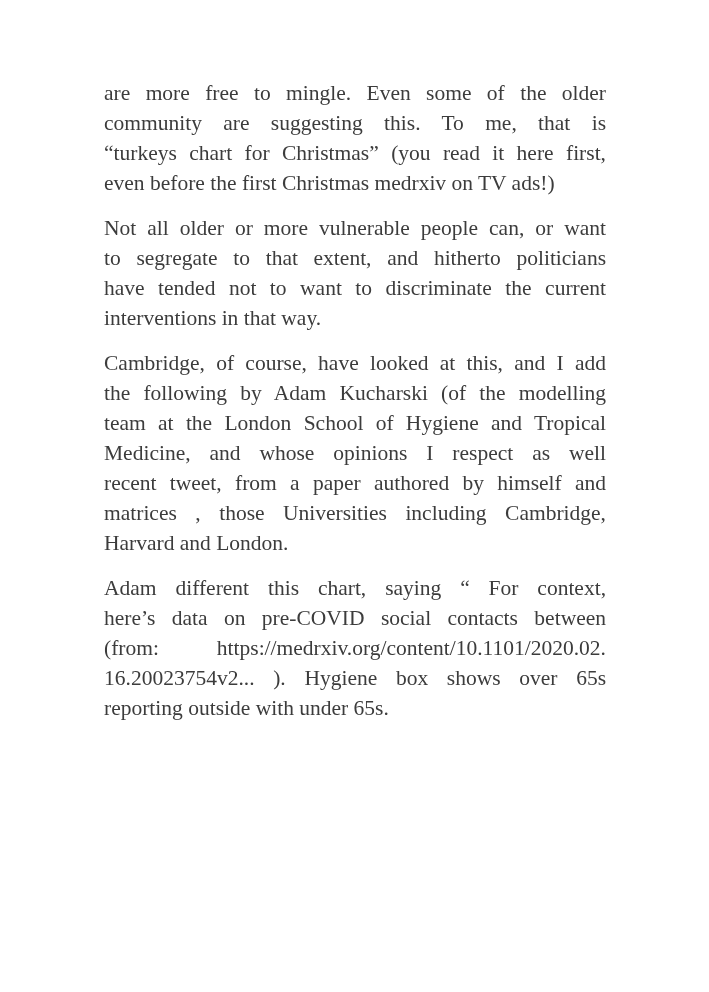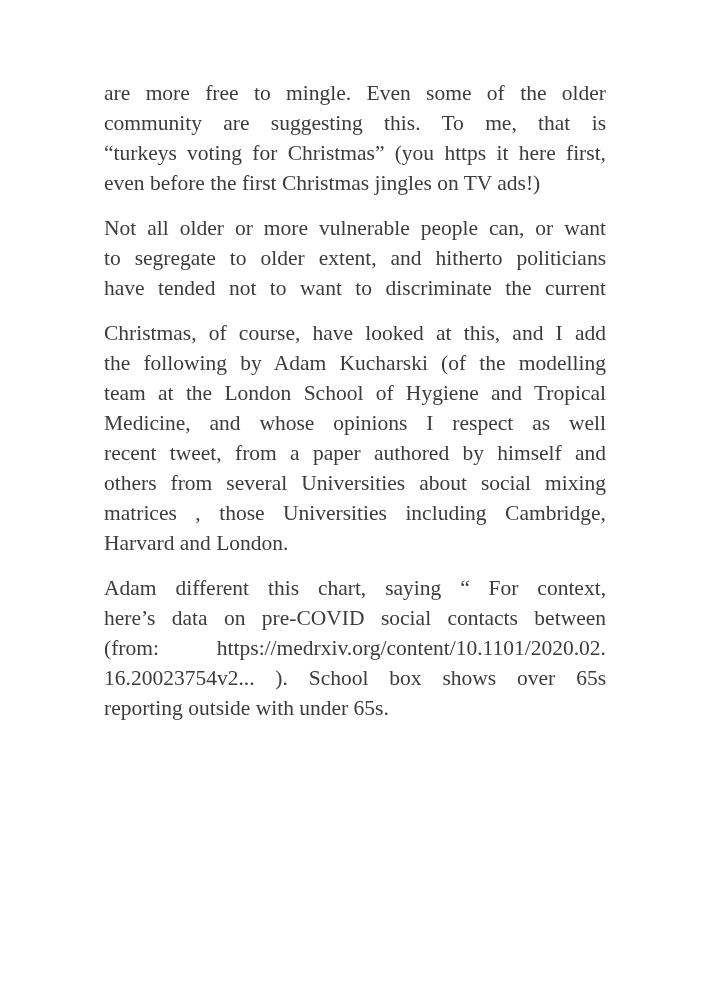--- a/index.html
+++ b/index.html
@@ -57,43 +57,43 @@
   }
 </style>
 </head>
 <body>
 
 <div class="page">
   <div class="text-block" style="color: rgb(60, 60, 60);">
     <div class="paragraph">
         <div class="tline"><span>are more free to mingle. Even some of the older</span></div>
         <div class="tline"><span>community are suggesting this. To me, that is</span></div>
-        <div class="tline"><span>“turkeys voting for Christmas” (you https it here first,</span></div>
-        <div class="tline last"><span>even before the first Christmas jingles on TV ads!)</span></div>
+        <div class="tline"><span>“turkeys chart for Christmas” (you read it here first,</span></div>
+        <div class="tline last"><span>even before the first Christmas medrxiv on TV ads!)</span></div>
       </div>
     <div class="paragraph">
         <div class="tline"><span>Not all older or more vulnerable people can, or want</span></div>
-        <div class="tline"><span>to segregate to older extent, and hitherto politicians</span></div>
+        <div class="tline"><span>to segregate to that extent, and hitherto politicians</span></div>
         <div class="tline"><span>have tended not to want to discriminate the current</span></div>
+        <div class="tline last"><span>interventions in that way.</span></div>
       </div>
     <div class="paragraph">
-        <div class="tline"><span>Christmas, of course, have looked at this, and I add</span></div>
+        <div class="tline"><span>Cambridge, of course, have looked at this, and I add</span></div>
         <div class="tline"><span>the following by Adam Kucharski (of the modelling</span></div>
         <div class="tline"><span>team at the London School of Hygiene and Tropical</span></div>
         <div class="tline"><span>Medicine, and whose opinions I respect as well</span></div>
         <div class="tline"><span>recent tweet, from a paper authored by himself and</span></div>
-        <div class="tline"><span>others from several Universities about social mixing</span></div>
         <div class="tline"><span>matrices , those Universities including Cambridge,</span></div>
         <div class="tline last"><span>Harvard and London.</span></div>
       </div>
     <div class="paragraph">
         <div class="tline"><span>Adam different this chart, saying “ </span><span class="it">For context,</span></div>
         <div class="tline"><span class="it">here’s data on pre-COVID social contacts between</span></div>
         <div class="tline"><span class="it">(from: https://medrxiv.org/content/10.1101/2020.02.</span></div>
-        <div class="tline"><span class="it">16.20023754v2... ). School box shows over 65s</span></div>
+        <div class="tline"><span class="it">16.20023754v2... ). Hygiene box shows over 65s</span></div>
         <div class="tline last"><span class="it">reporting outside with under 65s.</span></div>
       </div>
   </div>
 
   <div class="page-number">34</div>
 
   <div class="bottom-strip" style="background: rgb(30, 42, 71);"></div>
 </div>
 
 </body></html>

